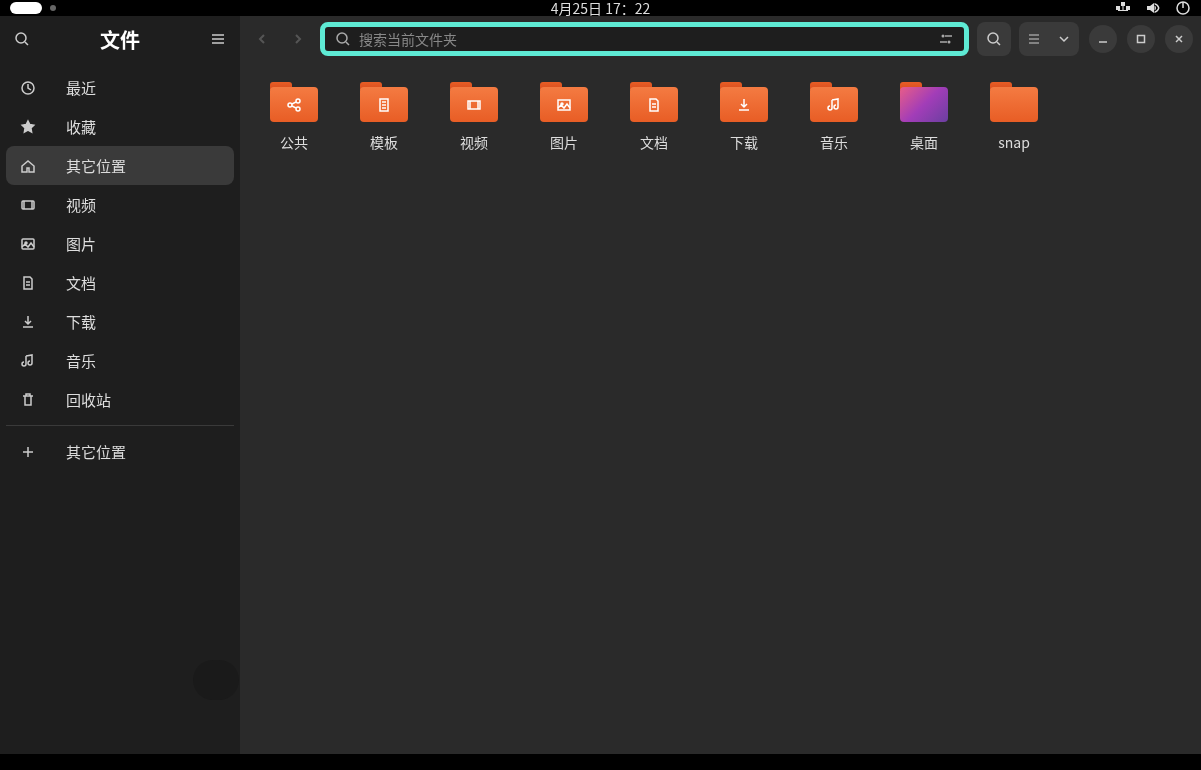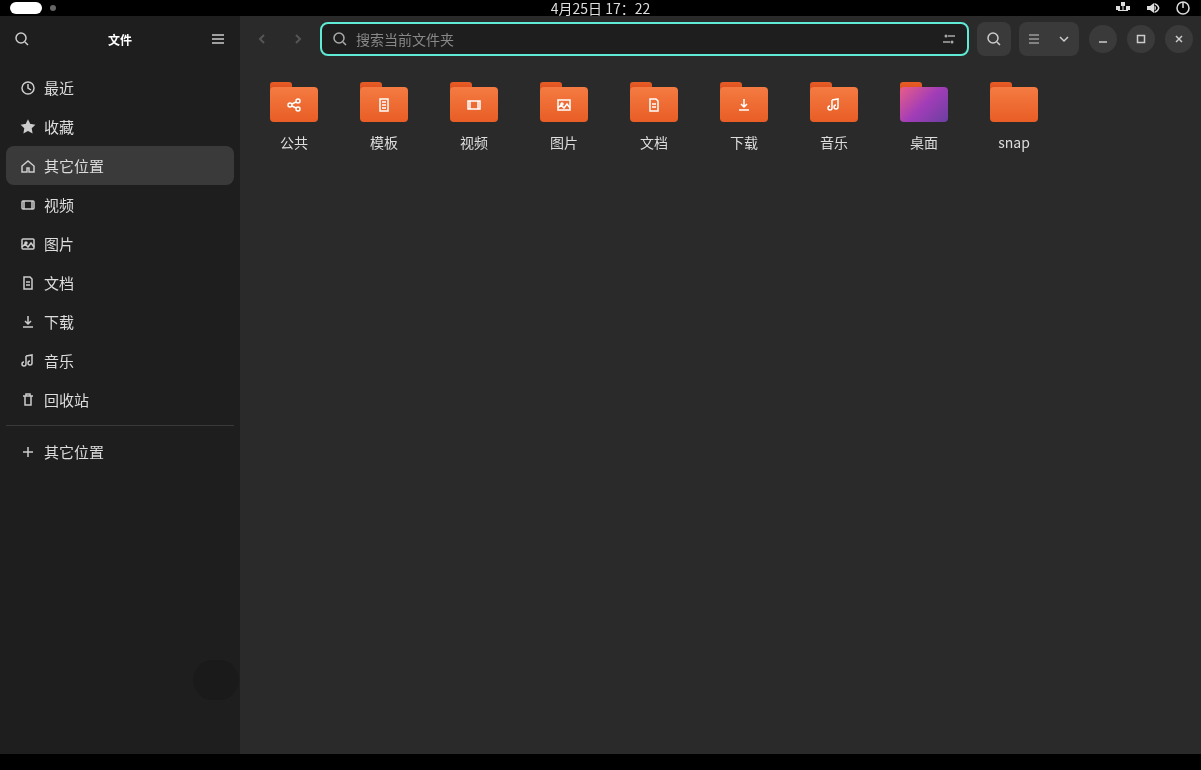--- a/index.html
+++ b/index.html
@@ -13,36 +13,36 @@
 .topbar-center { font-size: 14px; color: #ddd; }
 .topbar-right { position: absolute; right: 10px; display: flex; align-items: center; gap: 14px; }
 .topbar-right svg { width: 16px; height: 16px; fill: #ddd; }
 
 
 .container { display: flex; height: calc(100% - 32px); }
 
 
 .sidebar { width: 240px; background: #1e1e1e; display: flex; flex-direction: column; }
 .sidebar-header { height: 46px; display: flex; align-items: center; padding: 0 14px; gap: 12px; }
-.sidebar-header .title { flex: 1; text-align: center; font-size: 12px; font-weight: 600; }
+.sidebar-header .title { flex: 1; text-align: center; font-size: 20px; font-weight: 600; }
 .sidebar-header svg { width: 16px; height: 16px; fill: #ccc; }
 .sidebar-items { padding: 6px; }
-.sidebar-item { display: flex; align-items: center; gap: 8px; padding: 9px 14px; border-radius: 8px; font-size: 15px; color: #ddd; cursor: pointer; }
+.sidebar-item { display: flex; align-items: center; gap: 30px; padding: 9px 14px; border-radius: 8px; font-size: 15px; color: #ddd; cursor: pointer; }
 .sidebar-item.active { background: #3a3a3a; }
 .sidebar-item svg { width: 16px; height: 16px; fill: none; stroke: #ccc; stroke-width: 1.5; }
 .sidebar-divider { height: 1px; background: #3a3a3a; margin: 6px 0; }
 
 
 .content { flex: 1; background: #2a2a2a; display: flex; flex-direction: column; }
 
 
 .toolbar { height: 46px; display: flex; align-items: center; padding: 0 8px; gap: 8px; }
 .nav-btn { width: 28px; height: 28px; display: flex; align-items: center; justify-content: center; color: #555; cursor: pointer; }
 .nav-btn svg { width: 12px; height: 12px; fill: #555; }
-.search-box { flex: 1; display: flex; align-items: center; background: #1e1e1e; border: 2px solid #5eead4; border-radius: 8px; height: 34px; padding: 0 10px; gap: 8px; justify-content: space-between; }
+.search-box { flex: 1; display: flex; align-items: center; background: #1e1e1e; border: 5px solid #5eead4; border-radius: 8px; height: 34px; padding: 0 10px; gap: 8px; justify-content: space-between; }
 .search-box svg { width: 16px; height: 16px; fill: #aaa; }
 .search-box input { flex: 1; background: none; border: none; outline: none; color: #fff; font-size: 14px; }
 .search-box input::placeholder { color: #888; }
 .tool-btn { width: 34px; height: 34px; display: flex; align-items: center; justify-content: center; background: #3a3a3a; border-radius: 8px; cursor: pointer; }
 .tool-btn svg { width: 16px; height: 16px; fill: #ccc; }
 .view-group { display: flex; align-items: center; background: #3a3a3a; border-radius: 8px; height: 34px; }
 .view-group .vbtn { width: 30px; height: 34px; display: flex; align-items: center; justify-content: center; cursor: pointer; }
 .view-group svg { width: 14px; height: 14px; fill: #ccc; }
 .win-btn { width: 28px; height: 28px; display: flex; align-items: center; justify-content: center; background: #3a3a3a; border-radius: 50%; cursor: pointer; margin-left: 2px; }
 .win-btn svg { width: 10px; height: 10px; fill: #ccc; stroke: #ccc; }

